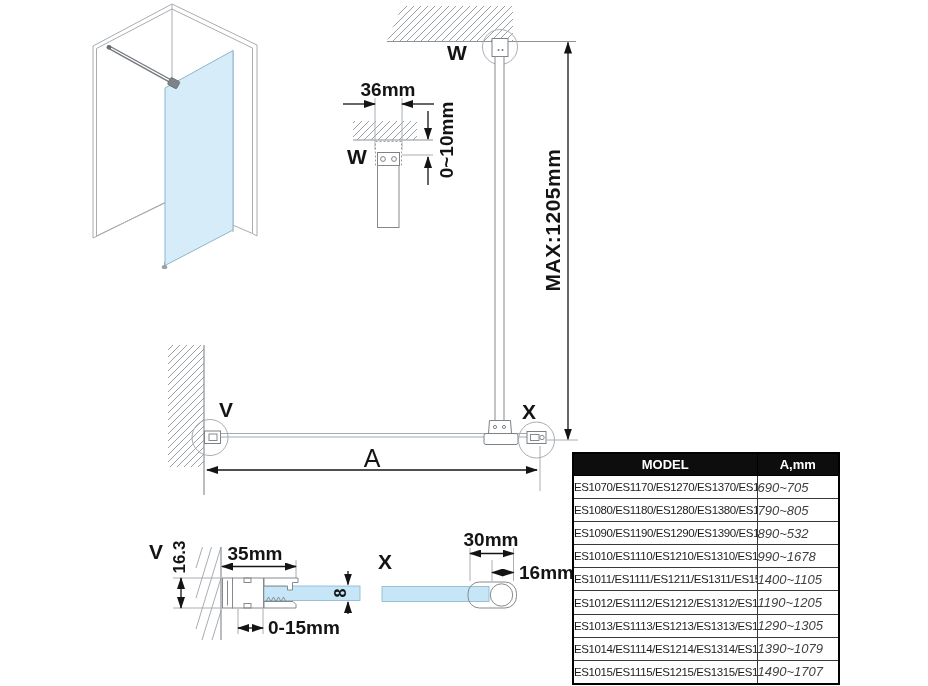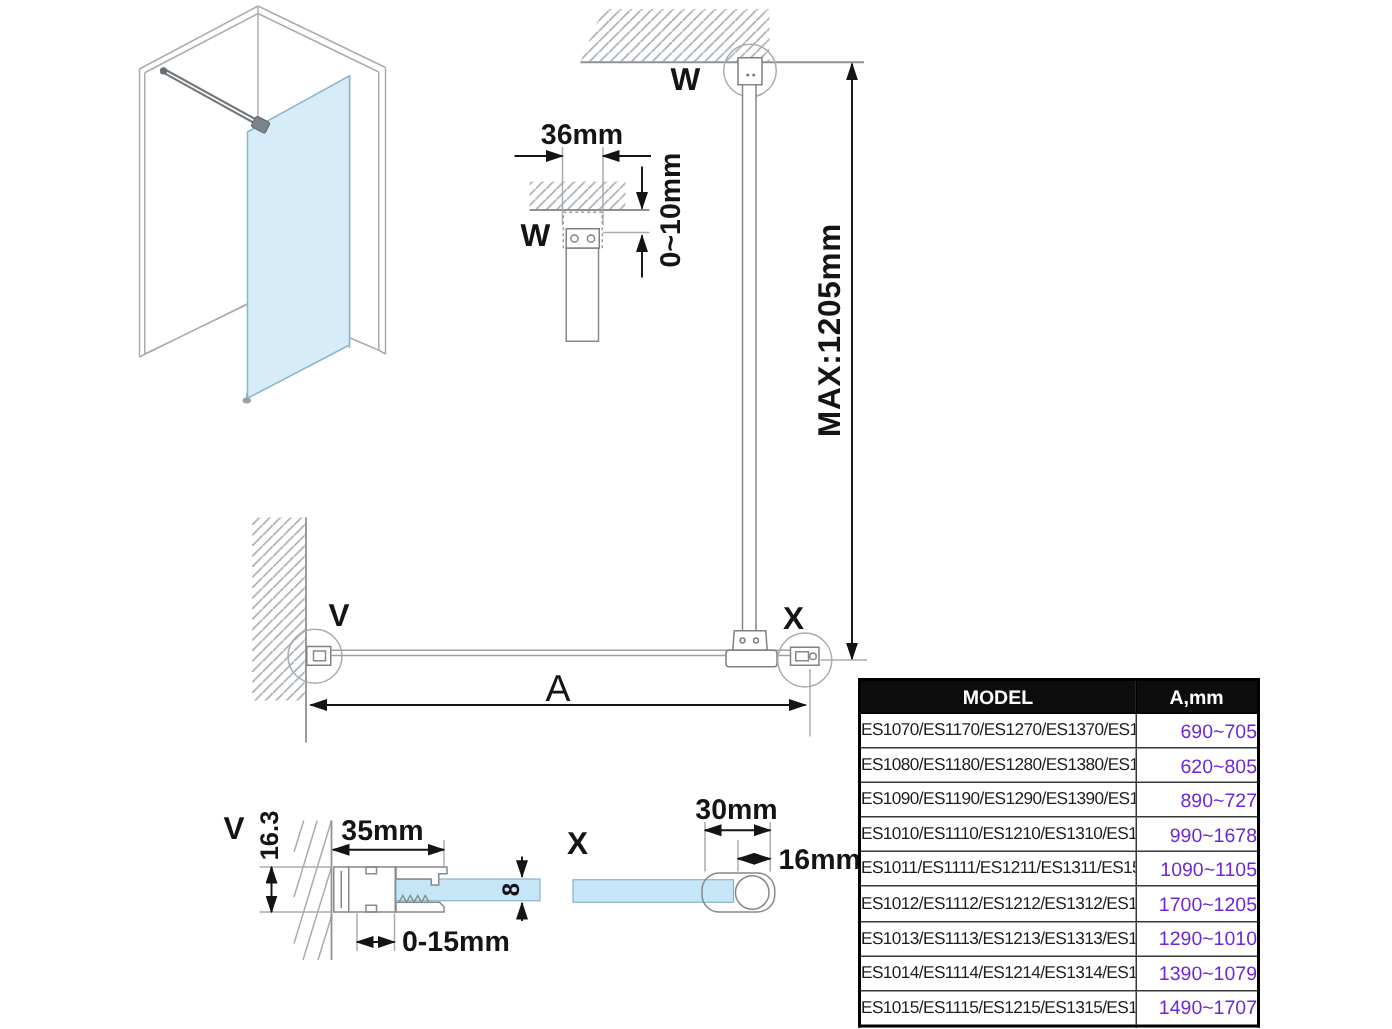--- a/index.html
+++ b/index.html
@@ -19,21 +19,21 @@
   .prof{stroke:#85898d;stroke-width:1;fill:#ffffff;}
   .profn{stroke:#85898d;stroke-width:1;fill:none;}
   .brk{stroke:#7d8287;stroke-width:1;fill:#ffffff;}
 
   table.spec{position:absolute;left:572px;top:452px;width:266px;border-collapse:collapse;
              table-layout:fixed;border:2px solid #000;background:#fff;}
   table.spec th{background:#0d0d0d;color:#fff;font-weight:bold;font-size:13px;height:21px;
                 border:1px solid #000;padding:0;text-align:center;}
   table.spec td{border:1px solid #383838;height:22.1px;padding:0;white-space:nowrap;overflow:hidden;}
   td.model{font-size:11.5px;letter-spacing:-0.4px;padding-left:3px;color:#1c1c1c;}
-  td.aval{font-size:13px;text-align:right;color:#6d28d9;}
+  td.aval{font-size:13px;text-align:left;color:#404040;font-style:italic;}
   col.c1{width:184px;} col.c2{width:82px;}
 </style>
 </head>
 <body>
 
 <div class="canvas">
 
 <svg width="928" height="686" viewBox="0 0 928 686">
   <defs>
     <pattern id="hatch" width="7" height="7" patternUnits="userSpaceOnUse">
@@ -215,41 +215,41 @@
       <th>A,mm</th>
     </tr>
   </thead>
   <tbody>
     <tr>
       <td class="model">ES1070/ES1170/ES1270/ES1370/ES1570</td>
       <td class="aval">690~705</td>
     </tr>
     <tr>
       <td class="model">ES1080/ES1180/ES1280/ES1380/ES1580</td>
-      <td class="aval">620~805</td>
+      <td class="aval">790~805</td>
     </tr>
     <tr>
       <td class="model">ES1090/ES1190/ES1290/ES1390/ES1590</td>
-      <td class="aval">890~727</td>
+      <td class="aval">890~532</td>
     </tr>
     <tr>
       <td class="model">ES1010/ES1110/ES1210/ES1310/ES1510</td>
       <td class="aval">990~1678</td>
     </tr>
     <tr>
       <td class="model">ES1011/ES1111/ES1211/ES1311/ES1511</td>
-      <td class="aval">1090~1105</td>
+      <td class="aval">1400~1105</td>
     </tr>
     <tr>
       <td class="model">ES1012/ES1112/ES1212/ES1312/ES1512</td>
-      <td class="aval">1700~1205</td>
+      <td class="aval">1190~1205</td>
     </tr>
     <tr>
       <td class="model">ES1013/ES1113/ES1213/ES1313/ES1513</td>
-      <td class="aval">1290~1010</td>
+      <td class="aval">1290~1305</td>
     </tr>
     <tr>
       <td class="model">ES1014/ES1114/ES1214/ES1314/ES1514</td>
       <td class="aval">1390~1079</td>
     </tr>
     <tr>
       <td class="model">ES1015/ES1115/ES1215/ES1315/ES1515</td>
       <td class="aval">1490~1707</td>
     </tr>
   </tbody>

